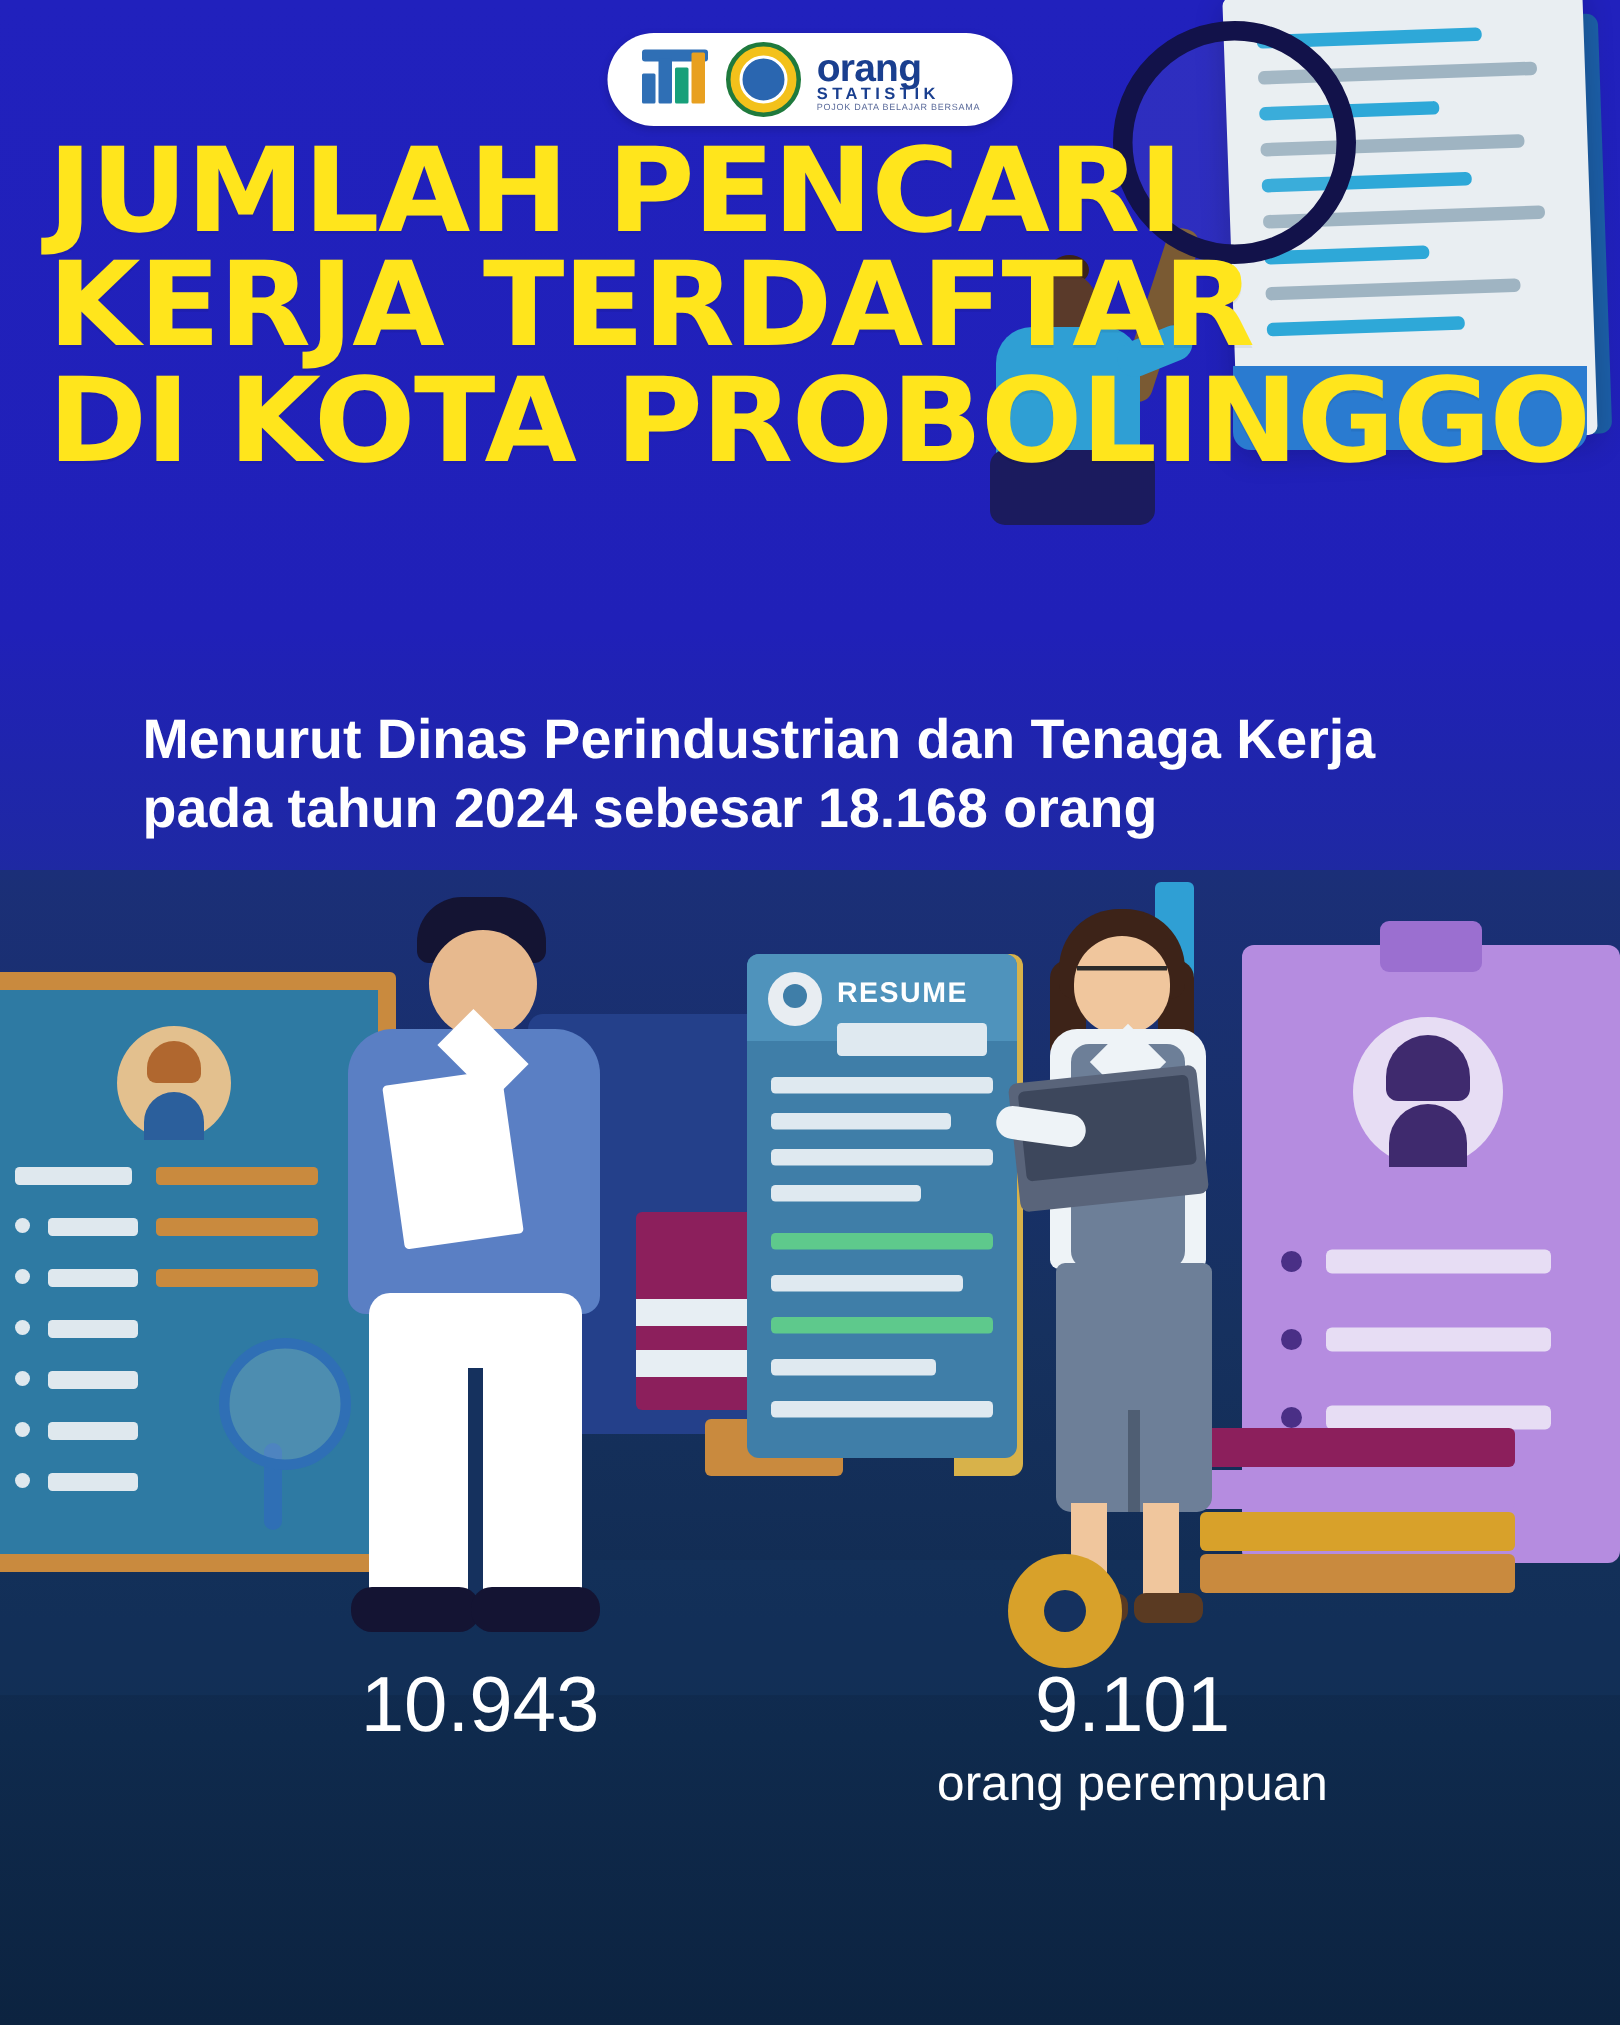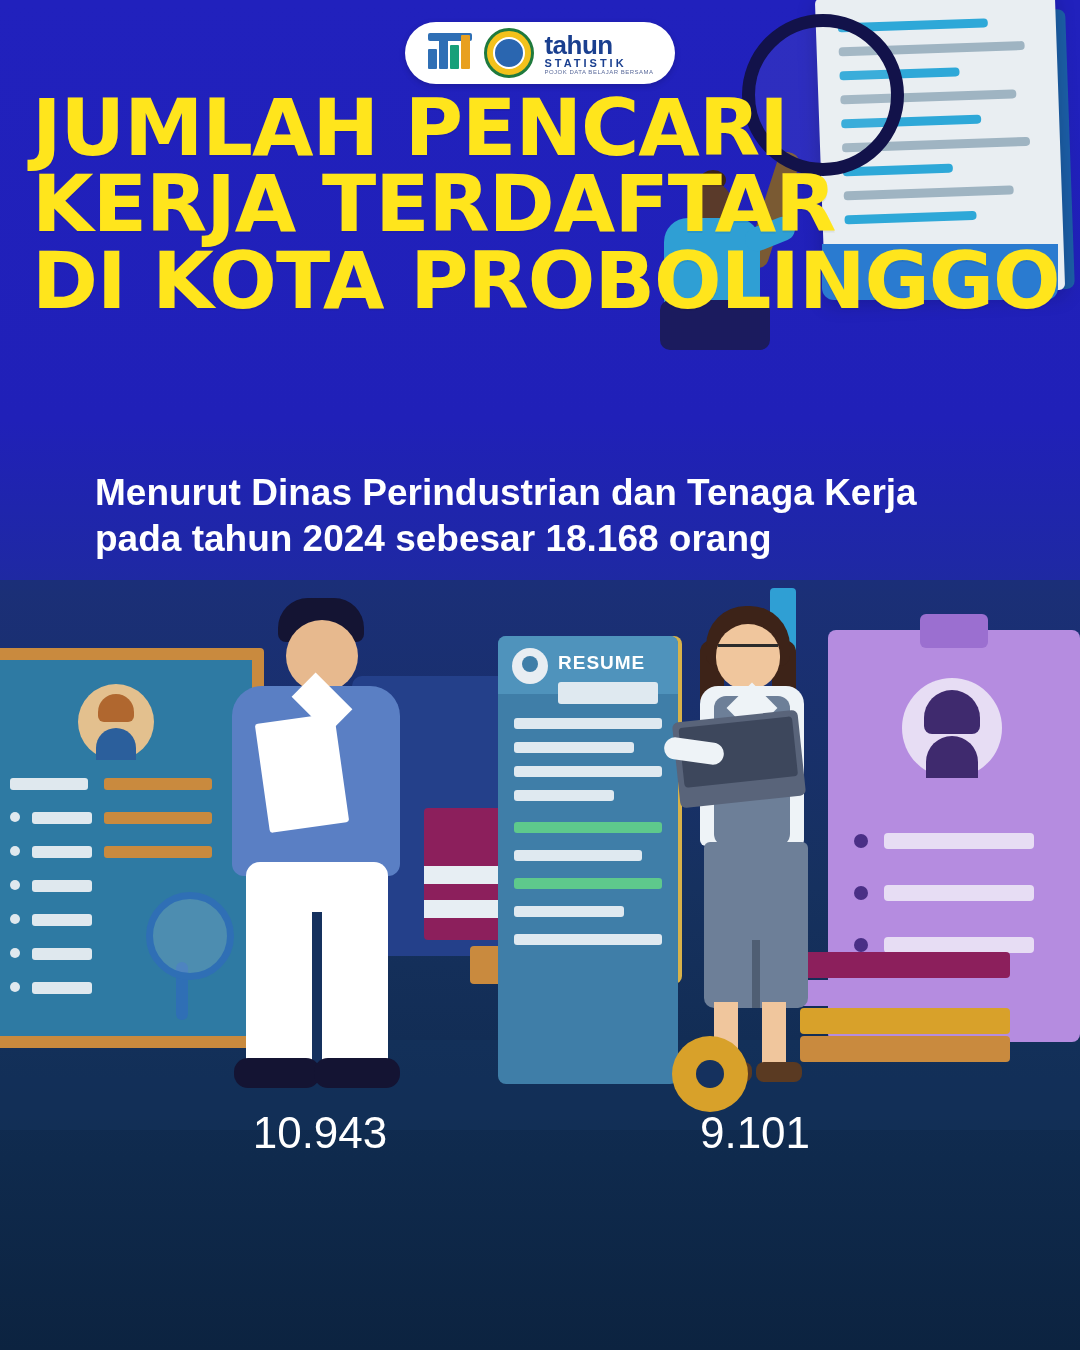--- a/index.html
+++ b/index.html
@@ -186,21 +186,21 @@
   .monitor {
     position: absolute; left: 352px; top: 676px;
     width: 330px; height: 280px; background: #24408a; border-radius: 10px;
   }
   .monitor-stand {
     position: absolute; left: 470px; top: 946px; width: 92px; height: 38px;
     background: #c98a3e; border-radius: 4px;
   }
   .resume-card {
     position: absolute; left: 498px; top: 636px;
-    width: 180px; height: 448px;
+    width: 180px; height: 336px;
     background: #3f7ea8; border-radius: 8px;
   }
   .resume-card .top {
     position: absolute; left: 0; top: 0; width: 180px; height: 58px;
     background: #4f93bc; border-radius: 8px 8px 0 0;
   }
   .resume-card .pic { position: absolute; left: 14px; top: 12px; width: 36px; height: 36px; border-radius: 50%; background: #e8edf2; }
   .resume-card .pic .i { position: absolute; left: 10px; top: 8px; width: 16px; height: 16px; border-radius: 50%; background: #3f7ea8; }
   .resume-card .title { position: absolute; left: 60px; top: 16px; color: #ffffff; font-size: 19px; letter-spacing: 1px; font-weight: bold; }
   .resume-card .chip { position: absolute; left: 60px; top: 46px; width: 100px; height: 22px; background: #dfe9f0; border-radius: 3px; }
@@ -266,21 +266,21 @@
   .gear {
     position: absolute; left: 672px; top: 1036px; width: 76px; height: 76px;
     border-radius: 50%; background: #d8a12a;
   }
   .gear .hole { position: absolute; left: 24px; top: 24px; width: 28px; height: 28px; border-radius: 50%; background: #15315e; }
   .pencil { position: absolute; left: 770px; top: 588px; width: 26px; height: 80px; background: #2f9fd4; border-radius: 4px 4px 0 0; }
 
   
   .stats { position: absolute; left: 0; top: 1108px; width: 1080px; }
   .stat { position: absolute; text-align: center; color: #ffffff; }
-  .stat .num { font-size: 44px; line-height: 1.15; }
+  .stat .num { font-size: 52px; line-height: 1.15; }
   .stat .lbl { font-size: 33px; line-height: 1.3; }
   .stat-male { left: 160px; top: 0; width: 320px; }
   .stat-female { left: 590px; top: 0; width: 330px; }
 
   .source {
     position: absolute; left: 46px; top: 1290px;
     color: #e9eef5; font-size: 19px;
   }
 </style>
 </head>
@@ -319,21 +319,21 @@
       <div class="cap"></div>
       <div class="bar b1"></div>
       <div class="bar b2"></div>
       <div class="bar b3"></div>
       <div class="bar b4"></div>
     </div>
     <div class="seal">
       <div class="inner"></div>
     </div>
     <div class="pojok">
-      <div class="p1">tahun</div>
+      <div class="p1">orang</div>
       <div class="p2">STATISTIK</div>
       <div class="p3">POJOK DATA BELAJAR BERSAMA</div>
     </div>
   </div>
 
   <div class="headline">
     <div class="line">JUMLAH PENCARI</div>
     <div class="line">KERJA TERDAFTAR</div>
     <div class="line">DI KOTA PROBOLINGGO 2024</div>
   </div>
@@ -451,17 +451,18 @@
   <div class="gear">
       <div class="hole"></div>
     </div>
 
   <div class="stats">
     <div class="stat stat-male">
       <div class="num">10.943</div>
     </div>
     <div class="stat stat-female">
       <div class="num">9.101</div>
+      <div class="lbl">orang perempuan</div>
     </div>
   </div>
 
 
 </div>
 
 </body></html>

